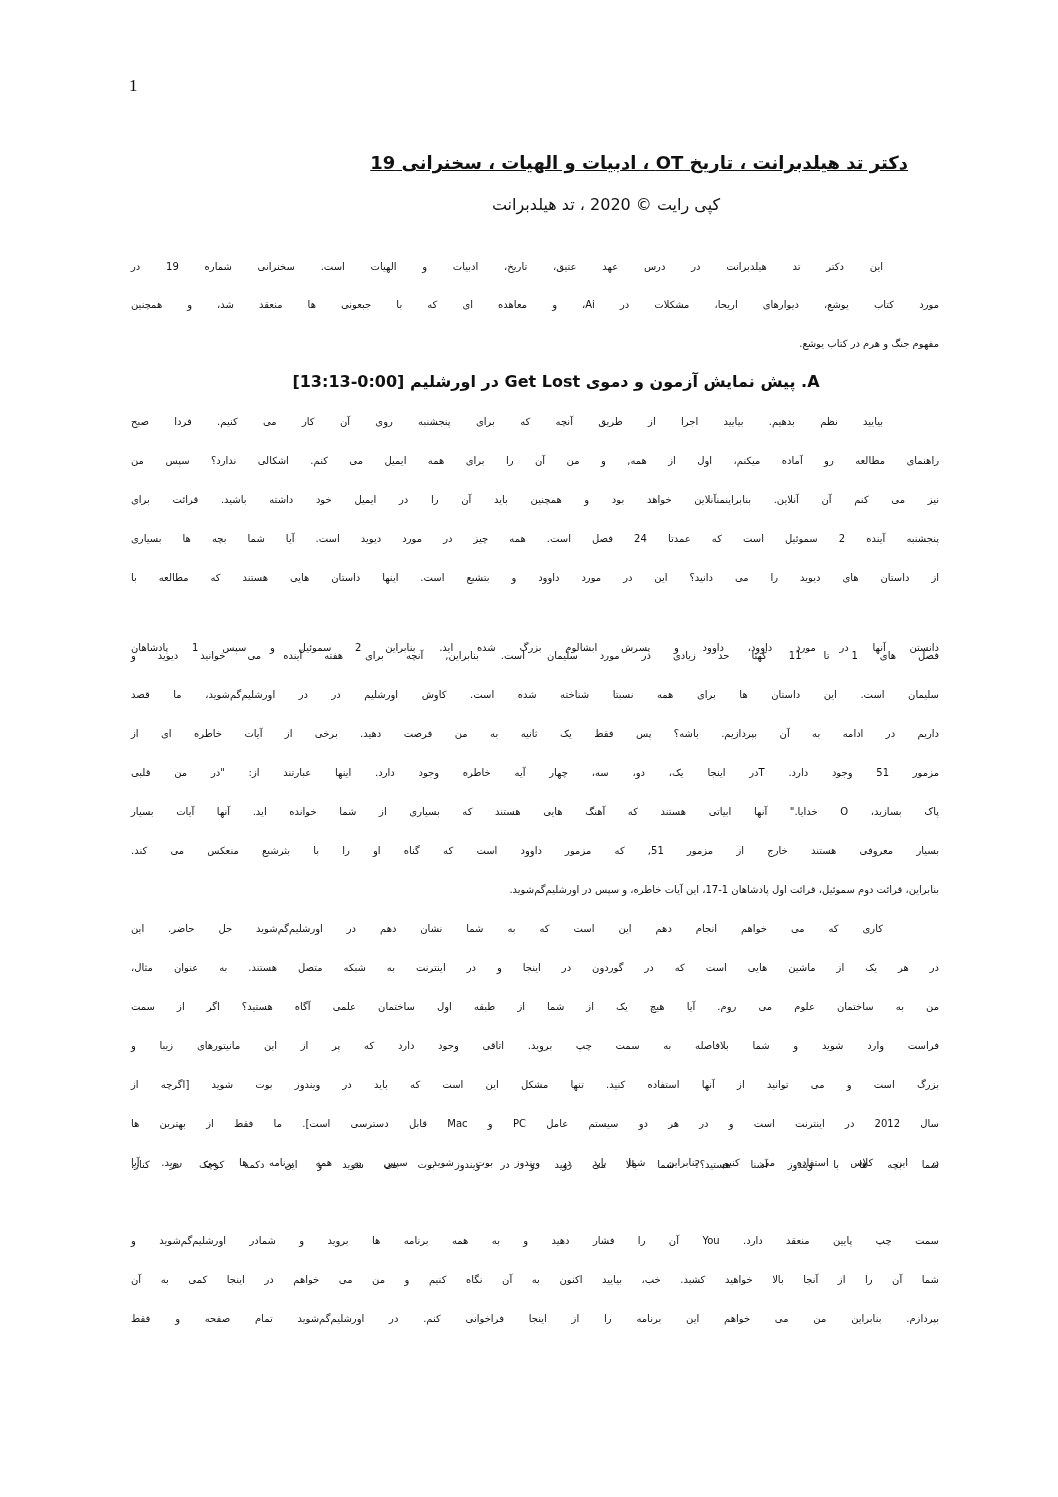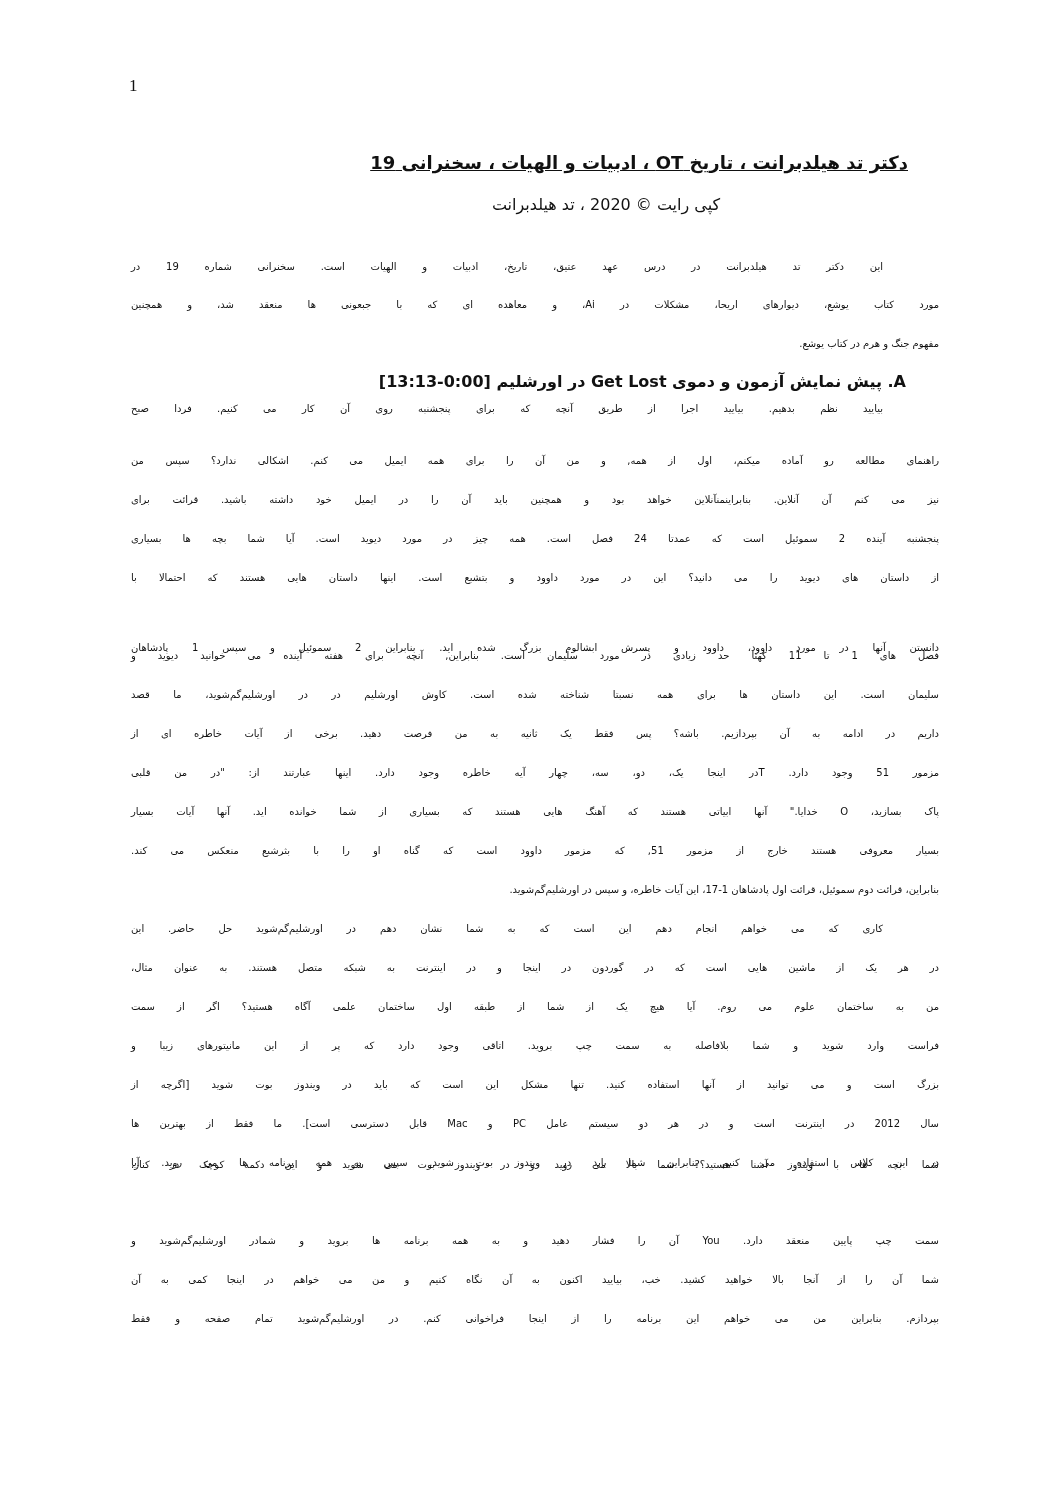--- a/index.html
+++ b/index.html
@@ -8,44 +8,44 @@
     .page-number { position: absolute; left: 129px; top: 76px; font-family: "Liberation Serif", serif; font-size: 17px; }
     .title { position: absolute; right: 150px; top: 152px; width: 700px; direction: rtl; text-align: right;
              font-family: "DejaVu Sans", sans-serif; font-weight: bold; font-size: 18px; text-decoration: underline; }
     .copyright { position: absolute; right: 152px; top: 195px; width: 600px; direction: rtl; text-align: center;
                  font-family: "DejaVu Sans", sans-serif; font-size: 16px; }
     .line { position: absolute; left: 131px; width: 808px; direction: rtl; text-align: justify;
             text-align-last: justify; font-family: "DejaVu Sans", sans-serif; font-size: 10px; white-space: nowrap;
             line-height: 22px; }
     .line.last { text-align-last: right; }
     .line.indent { padding-right: 56px; width: 752px; }
-    .heading { position: absolute; right: 152px; top: 372px; width: 700px; direction: rtl; text-align: right;
+    .heading { position: absolute; right: 152px; top: 372px; width: 700px; direction: rtl; text-align: center;
                font-family: "DejaVu Sans", sans-serif; font-weight: bold; font-size: 16px; }
   </style>
 </head>
 <body>
 
 <div class="page-number">1</div>
 <div class="title">دکتر تد هیلدبرانت ، تاریخ OT ، ادبیات و الهیات ، سخنرانی 19</div>
 <div class="copyright">کپی رایت © 2020 ، تد هیلدبرانت</div>
 
 <div>
   <div class="line indent" style="top:256px">این دکتر تد هیلدبرانت در درس عهد عتیق، تاریخ، ادبیات و الهیات است. سخنرانی شماره 19 در</div>
   <div class="line" style="top:294px">مورد کتاب یوشع، دیوارهای اریحا، مشکلات در Ai، و معاهده ای که با جبعونی ها منعقد شد، و همچنین</div>
   <div class="line last" style="top:333px">مفهوم جنگ و هرم در کتاب یوشع.</div>
 </div>
 
 <div class="heading">A. پیش نمایش آزمون و دموی Get Lost در اورشلیم [0:00-13:13]</div>
 
 <div>
-  <div class="line indent" style="top:398px">بیایید نظم بدهیم. بیایید اجرا از طریق آنچه که برای پنجشنبه روی آن کار می کنیم. فردا صبح</div>
+  <div class="line indent" style="top:411px">بیایید نظم بدهیم. بیایید اجرا از طریق آنچه که برای پنجشنبه روی آن کار می کنیم. فردا صبح</div>
   <div class="line" style="top:450px">راهنمای مطالعه رو آماده میکنم، اول از همه, و من آن را برای همه ایمیل می کنم. اشکالی ندارد؟ سپس من</div>
   <div class="line" style="top:489px">نیز می کنم آن آنلاین. بنابراینمنآنلاین خواهد بود و همچنین باید آن را در ایمیل خود داشته باشید. قرائت برای</div>
   <div class="line" style="top:528px">پنجشنبه آینده 2 سموئیل است که عمدتا 24 فصل است. همه چیز در مورد دیوید است. آیا شما بچه ها بسیاری</div>
-  <div class="line" style="top:567px">از داستان های دیوید را می دانید؟ این در مورد داوود و بتشبع است. اینها داستان هایی هستند که احتمالا با</div>
+  <div class="line" style="top:567px">از داستان های دیوید را می دانید؟ این در مورد داوود و بتشبع است. اینها داستان هایی هستند که مطالعه با</div>
   <div class="line" style="top:637px">دانستن آنها در مورد داوود، داوود و پسرش ابشالوم بزرگ شده اید. بنابراین 2 سموئیل و سپس 1 پادشاهان</div>
   <div class="line" style="top:645px">فصل های 1 تا 11 کهتا حد زیادی در مورد سلیمان است. بنابراین, آنچه برای هفته آینده می خوانید دیوید و</div>
   <div class="line" style="top:684px">سلیمان است. این داستان ها برای همه نسبتا شناخته شده است. کاوش اورشلیم در در اورشلیم‌گم‌شوید، ما قصد</div>
   <div class="line" style="top:723px">داریم در ادامه به آن بپردازیم. باشه؟ پس فقط یک ثانیه به من فرصت دهید. برخی از آیات خاطره ای از</div>
   <div class="line" style="top:762px">مزمور 51 وجود دارد. Tدر اینجا یک، دو، سه، چهار آیه خاطره وجود دارد. اینها عبارتند از: "در من قلبی</div>
   <div class="line" style="top:801px">پاک بسازید، O خدایا." آنها ابیاتی هستند که آهنگ هایی هستند که بسیاری از شما خوانده اید. آنها آیات بسیار</div>
   <div class="line" style="top:840px">بسیار معروفی هستند خارج از مزمور 51, که مزمور داوود است که گناه او را با بثرشبع منعکس می کند.</div>
   <div class="line last" style="top:879px">بنابراین، قرائت دوم سموئیل، قرائت اول پادشاهان 1-17، این آیات خاطره، و سپس در اورشلیم‌گم‌شوید.</div>
 </div>
 

